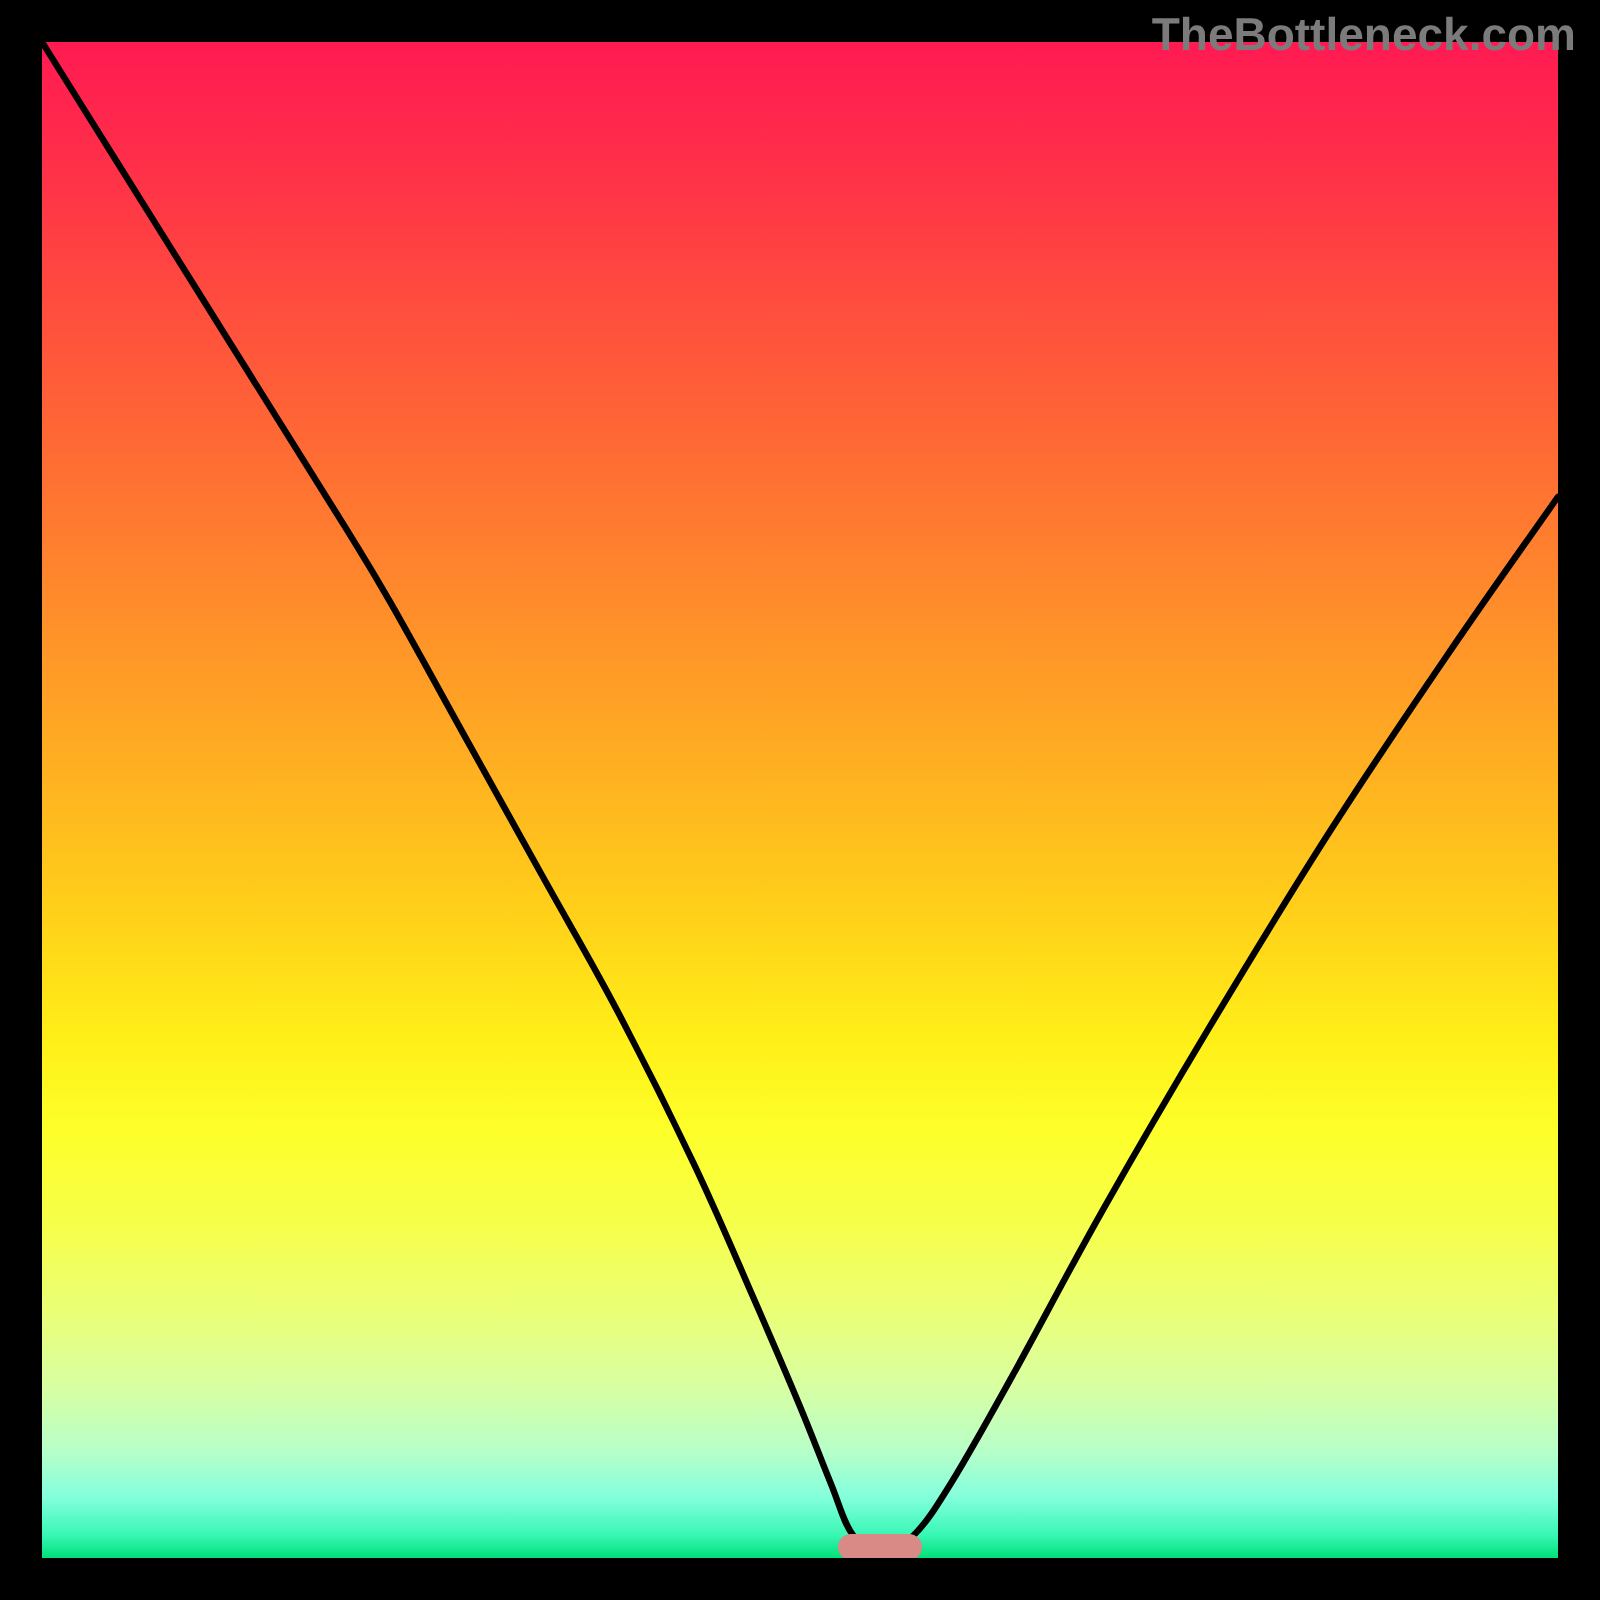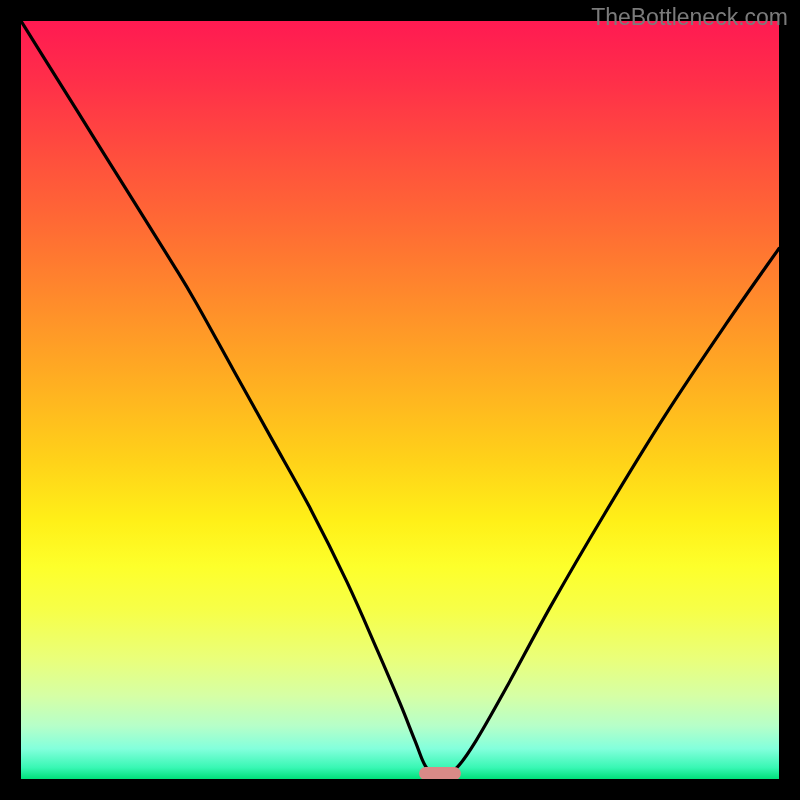--- a/index.html
+++ b/index.html
@@ -16,21 +16,21 @@
     width: 800px;
     height: 800px;
     background: #000;
   }
   .watermark {
     position: absolute;
     top: 4px;
     right: 12px;
     color: #7b7b7b;
     font-size: 23px;
-    font-weight: 400;
+    font-weight: 700;
     letter-spacing: 0px;
     z-index: 50;
     user-select: none;
   }
   .plot-area {
     position: absolute;
     left: 21px;
     top: 21px;
     width: 758px;
     height: 758px;

